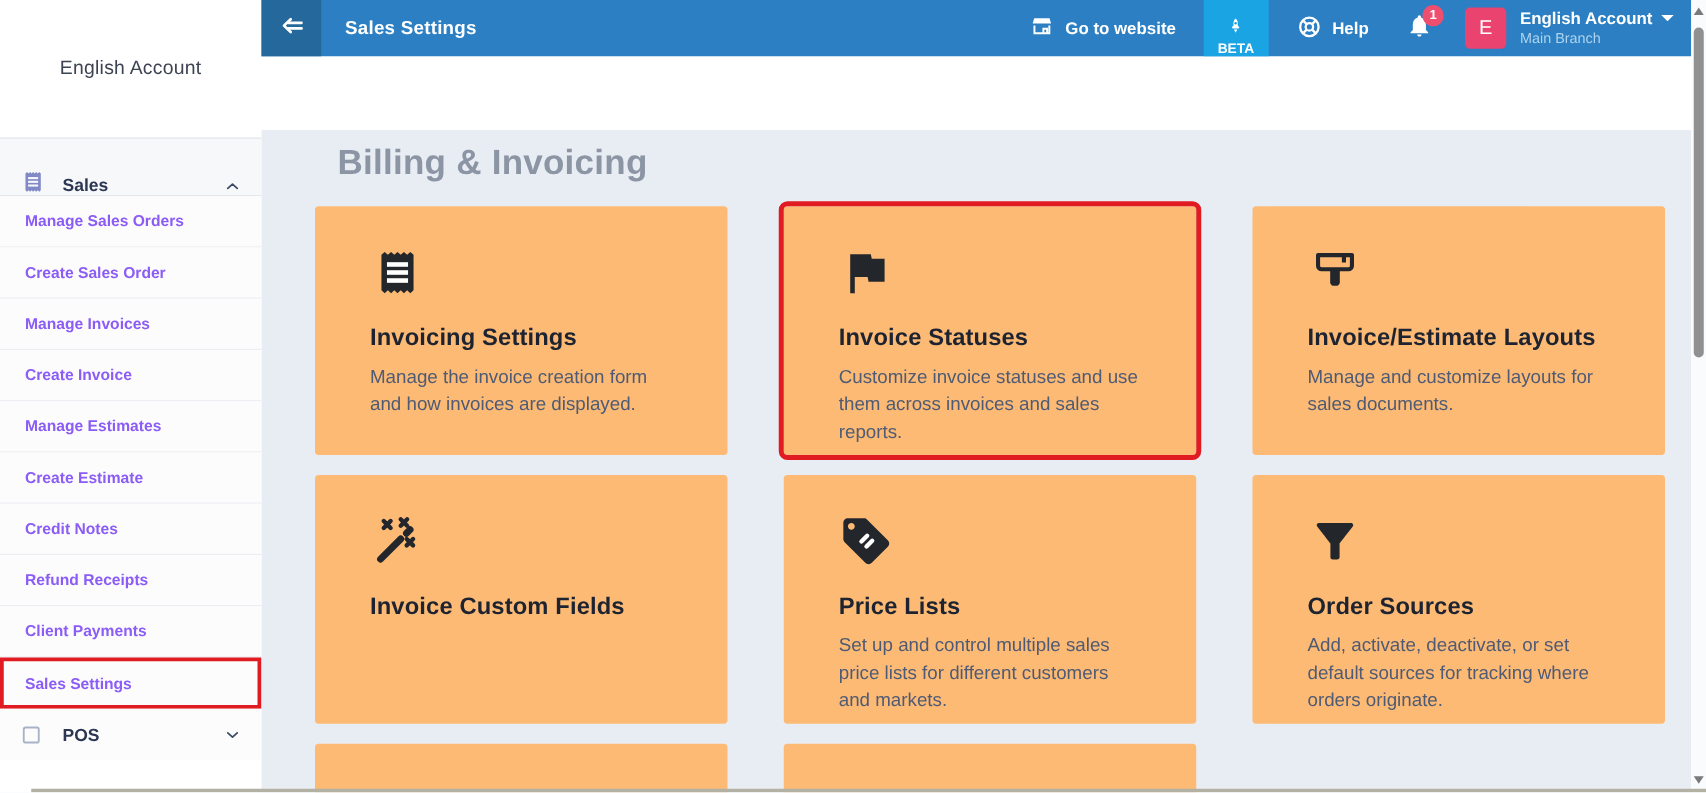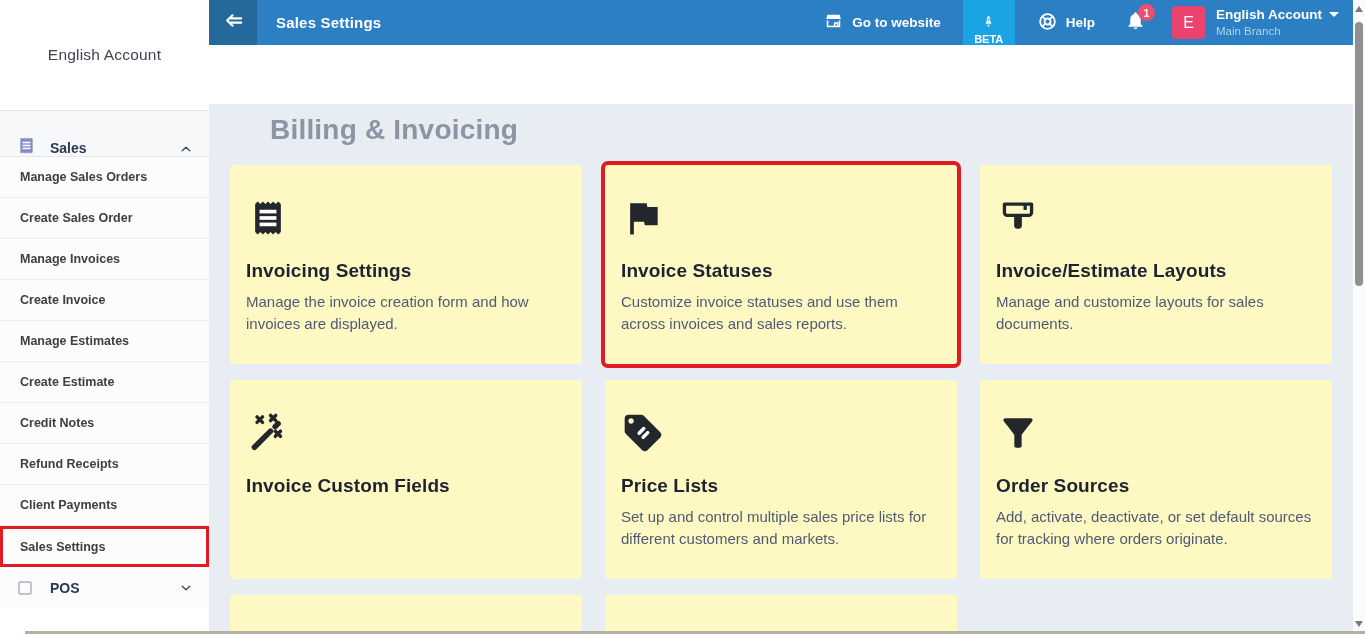--- a/index.html
+++ b/index.html
@@ -10,21 +10,21 @@
   
   .sidebar { position:absolute; left:0; top:0; width:209px; height:100%; background:#fff; z-index:5; }
   .side-acct { height:110px; display:flex; align-items:center; justify-content:center;
     color:#3c4352; font-size:15.5px; font-weight:500; letter-spacing:.2px; }
   .side-section { height:47px; background:#f7f8fa; border-top:1px solid #e4e7ec; border-bottom:1px solid #e4e7ec;
     display:flex; align-items:flex-end; padding:0 16px; }
   .side-section .sec-icon { width:21px; height:21px; flex:0 0 auto; }
   .side-section .sec-label { margin-left:13px; font-size:14px; font-weight:700; color:#2b3752; flex:1; }
   .side-section .sec-chev { width:14px; height:14px; }
   .side-item { height:41px; background:#fcfcfd; border-bottom:1px solid #eceef1;
-    display:flex; align-items:center; padding-left:20px; font-size:12.5px; font-weight:700; color:#404040; cursor:pointer; }
+    display:flex; align-items:center; padding-left:20px; font-size:12.5px; font-weight:700; color:#8b5cf6; cursor:pointer; }
   .side-item.red-box { border:3px solid #e11b22; padding-left:17px; }
   .pos-row { height:41px; background:#fcfcfd; display:flex; align-items:center; padding:0 16px; }
   .pos-row .pos-icon { width:18px; height:18px; }
   .pos-row .pos-label { margin-left:16px; font-size:14px; font-weight:700; color:#2b3752; flex:1; }
   .pos-row .pos-chev { width:14px; height:14px; }
 
   
   .topbar { position:absolute; left:209px; top:0; right:12px; height:45px; background:#2b7fc2;
     display:flex; align-items:center; z-index:4; }
   .tb-toggle { width:48px; height:45px; background:#25689c; display:flex; align-items:center; justify-content:center; cursor:pointer; }
@@ -48,21 +48,21 @@
     border-top:5px solid #fff; margin-left:7px; display:inline-block; }
   .tb-branch { color:#aed3ee; font-size:11.5px; margin-top:2px; }
 
   
   .main { position:absolute; left:209px; top:45px; right:12px; bottom:0; background:#fff; overflow:hidden; }
   .white-strip { height:59px; background:#fff; }
   .content { position:absolute; left:0; right:0; top:59px; bottom:0; background:#e8ecf3; padding:10px 21px 0 21px; }
   .page-heading { font-size:28px; font-weight:600; color:#8c95a4; letter-spacing:.2px;margin-left:40px; }
   .cards-grid { margin-top:19px; display:grid; grid-template-columns:repeat(3,352px);
     column-gap:23px; row-gap:16px; grid-auto-rows:199px; }
-  .card { background:#fef9c3; border-radius:3px; padding:31px 16px; cursor:pointer; }
+  .card { background:#fdba74; border-radius:3px; padding:31px 44px; cursor:pointer;margin-left:22px; }
   .card.red-outline { outline:4px solid #e11b22; }
   .card-icon { display:block; width:44px; height:44px; }
   .card-icon svg { width:44px; height:44px; display:block; }
   .card-title { margin-top:20px; font-size:19px; font-weight:700; color:#1d2330; letter-spacing:.1px; }
   .card-desc { margin-top:9px; font-size:15px; line-height:22px; color:#4f5b74; }
 
   
   .scrollbar { position:absolute; right:0; top:0; width:12px; height:100%; background:#fafbfc; z-index:6; }
   .sb-up { position:absolute; top:6px; left:2px; width:0; height:0;
     border-left:4px solid transparent; border-right:4px solid transparent; border-bottom:6px solid #7a7a7a; }

